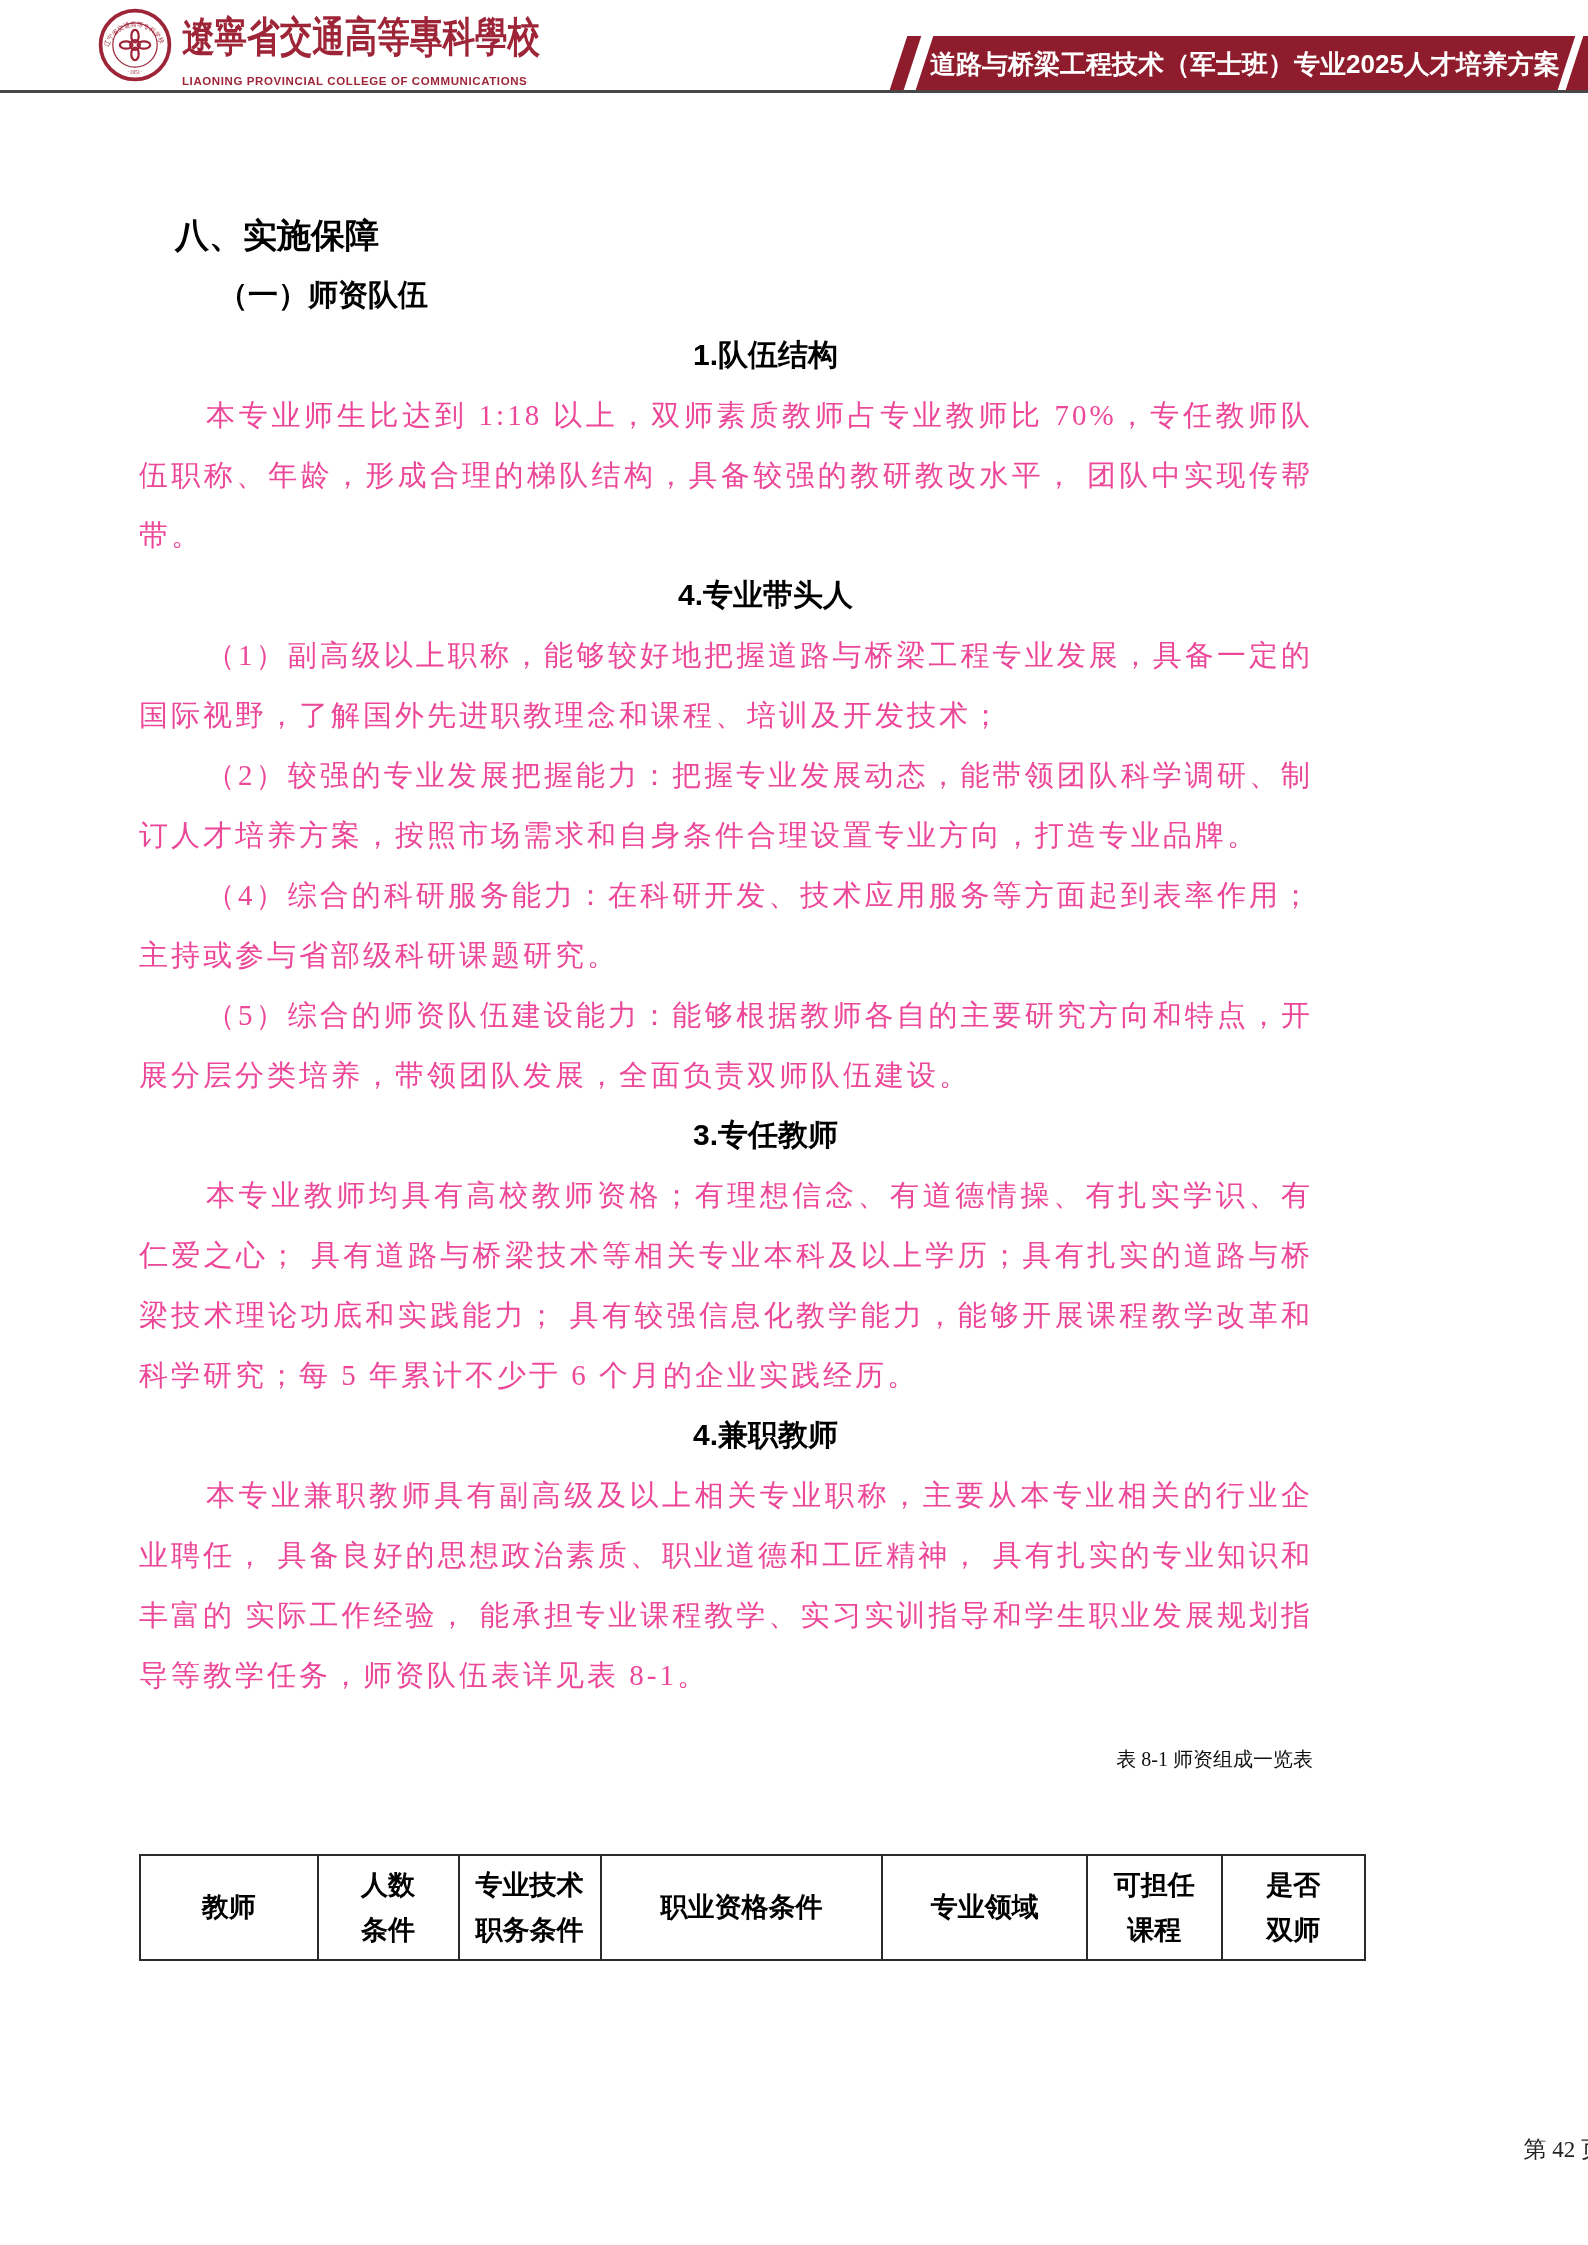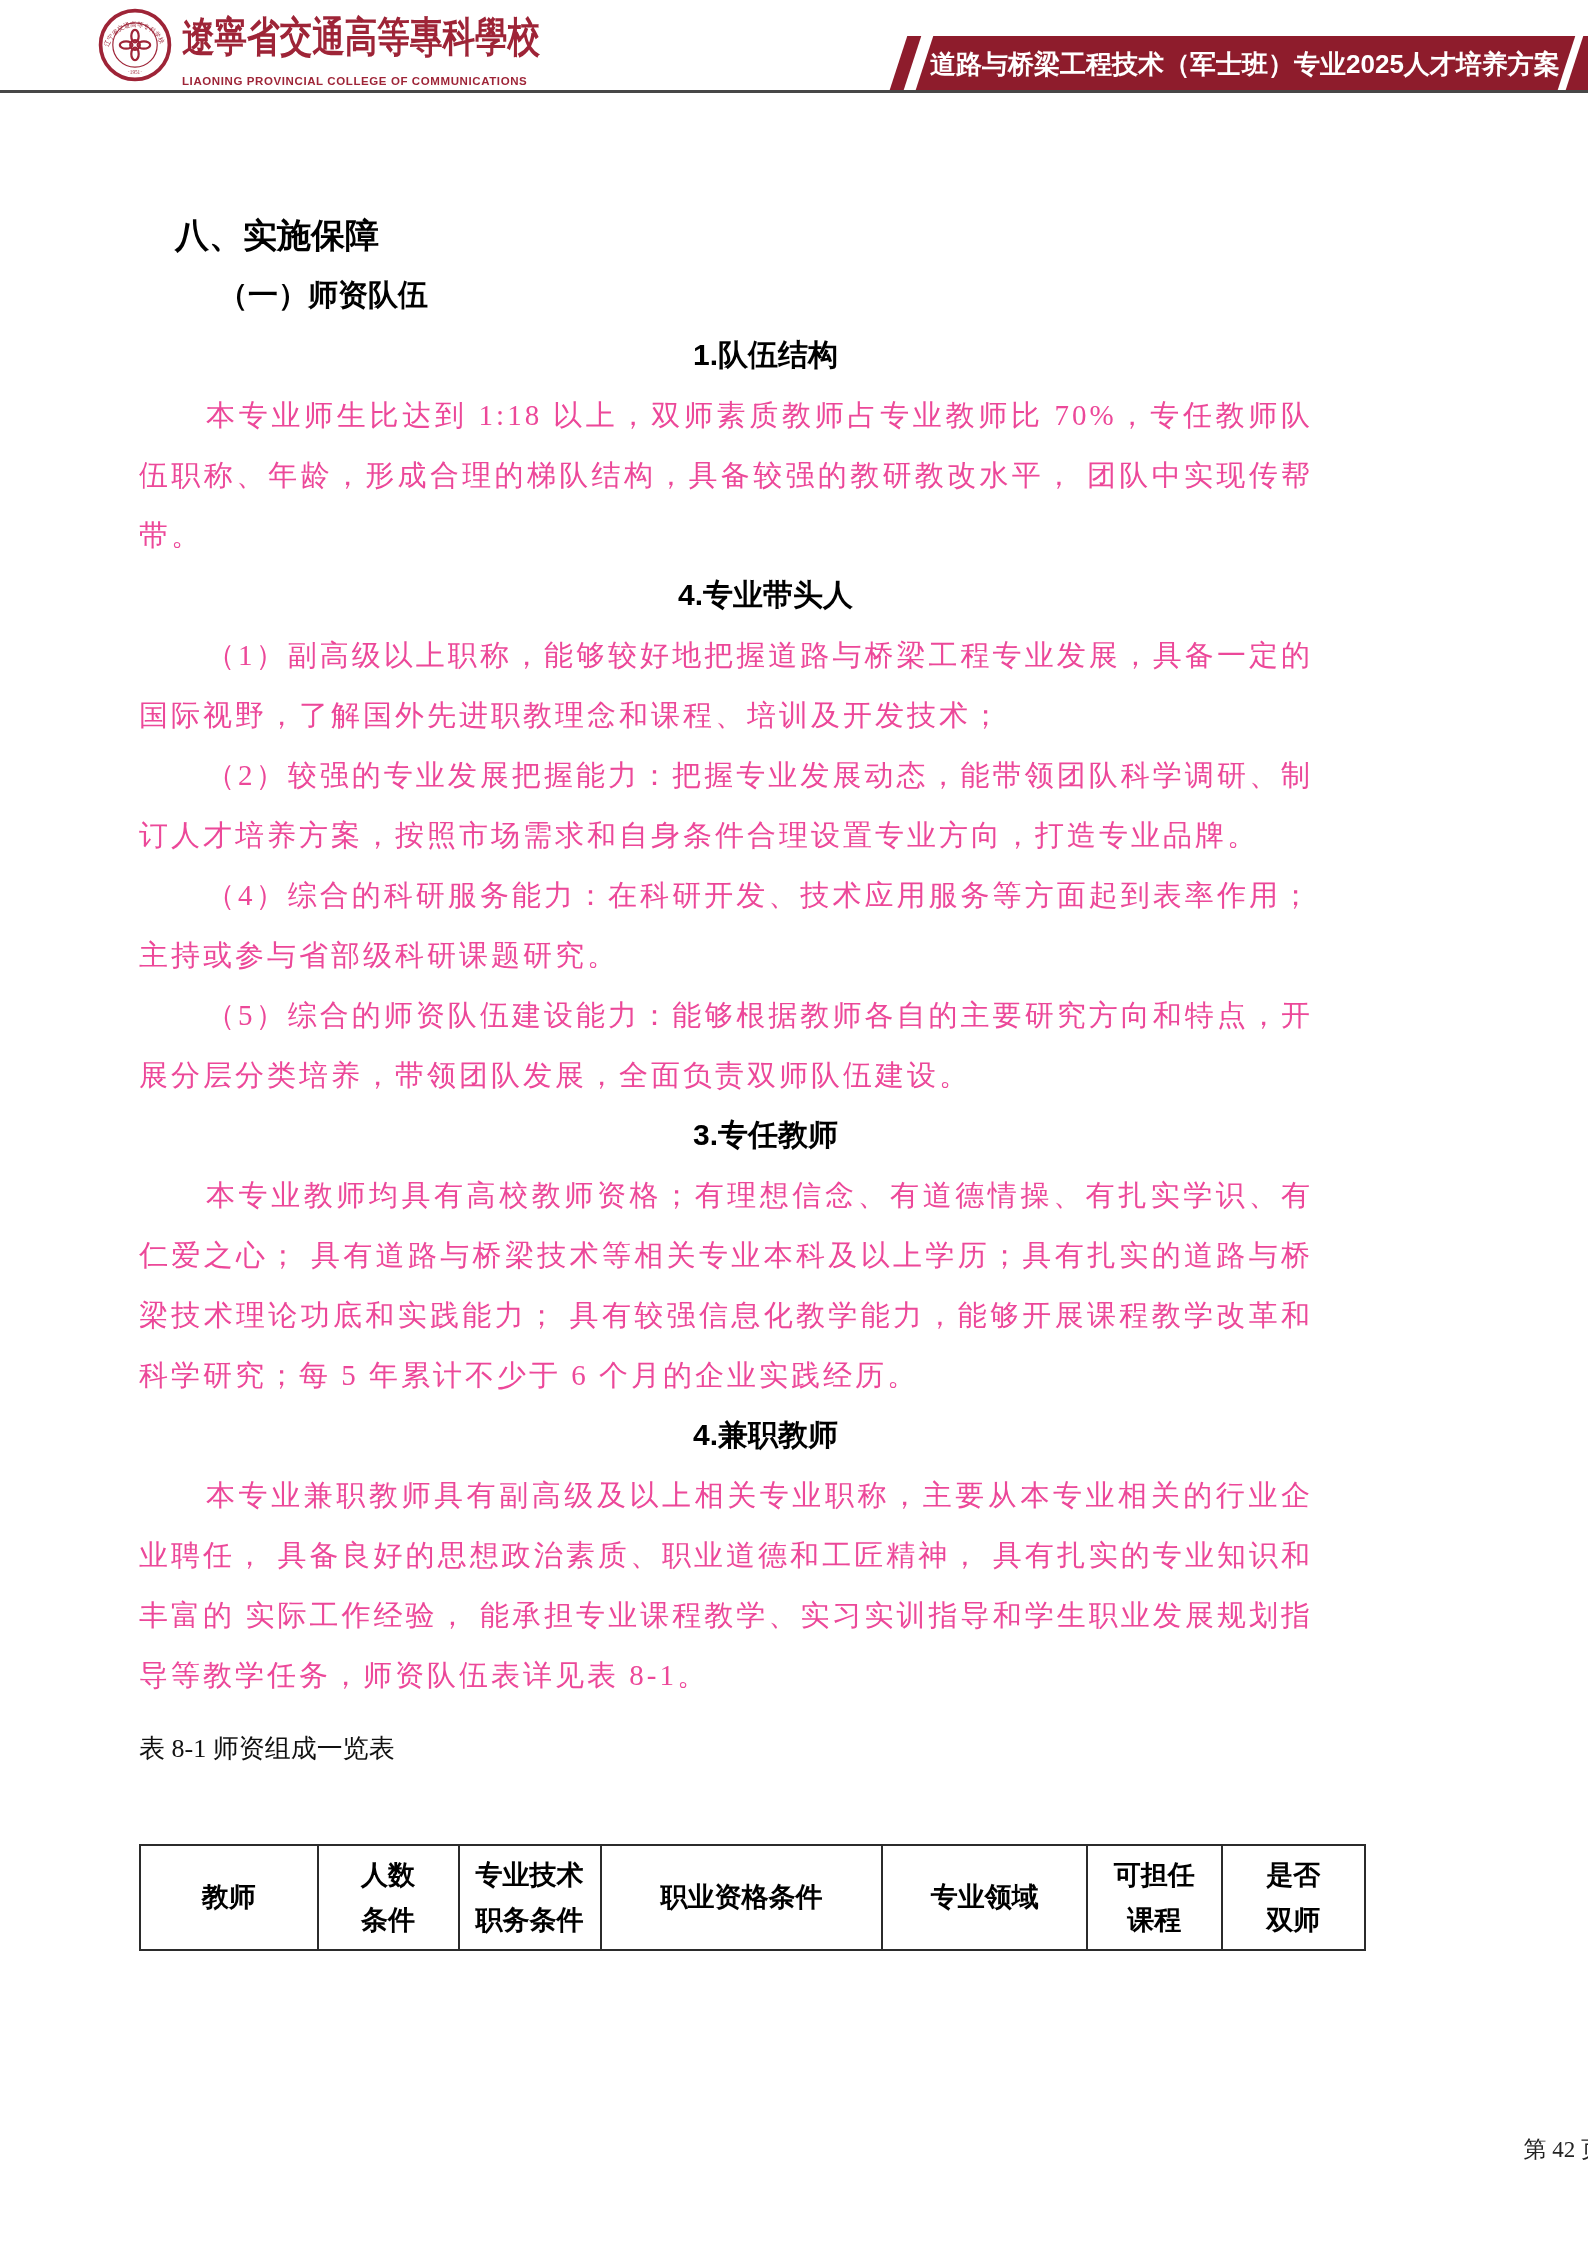--- a/index.html
+++ b/index.html
@@ -39,21 +39,21 @@
   .h1 { font-size:34px; font-weight:bold; line-height:60px; color:#000;
         padding-left:36px; font-family:"Liberation Sans", sans-serif; }
   .h2 { font-size:30px; font-weight:bold; line-height:60px; color:#000;
         padding-left:79px; font-family:"Liberation Sans", sans-serif; }
   .h3 { font-size:30px; font-weight:bold; line-height:60px; color:#000;
         padding-left:79px; font-family:"Liberation Sans", sans-serif;text-align:center; }
   .para {
     font-size:29px; line-height:60px; letter-spacing:3px;
     text-align:justify; text-indent:67px; color:#ec4899;
   }
-  .tbl-caption { margin-top:22px; line-height:44px; font-size:26px; text-align:left; color:#111; }
+  .tbl-caption { margin-top:32px; line-height:44px; font-size:20px; text-align:right; color:#111; }
   table.roster { margin:73px auto 14px auto; width:1227px; border-collapse:collapse; table-layout:fixed; }
   table.roster th {
     border:2px solid #2b2b2b; height:105px; vertical-align:middle; text-align:center;
     font-size:27px; font-weight:bold; line-height:45px; white-space:pre-line;
     font-family:"Liberation Sans", sans-serif; color:#000; padding:4px 2px;
   }
 
   
   .ftr { position:absolute; top:2134px; left:16px; width:1588px; text-align:right;
          font-size:23px; color:#222; }

